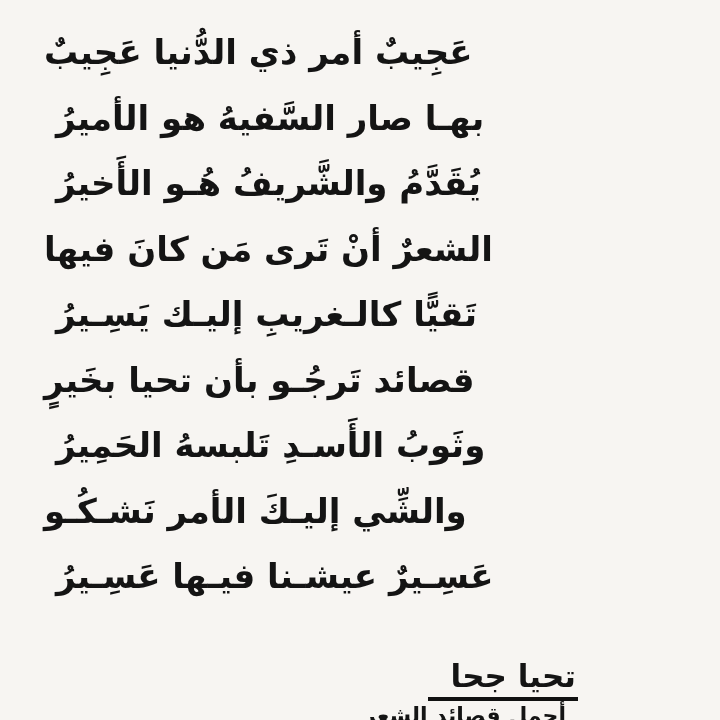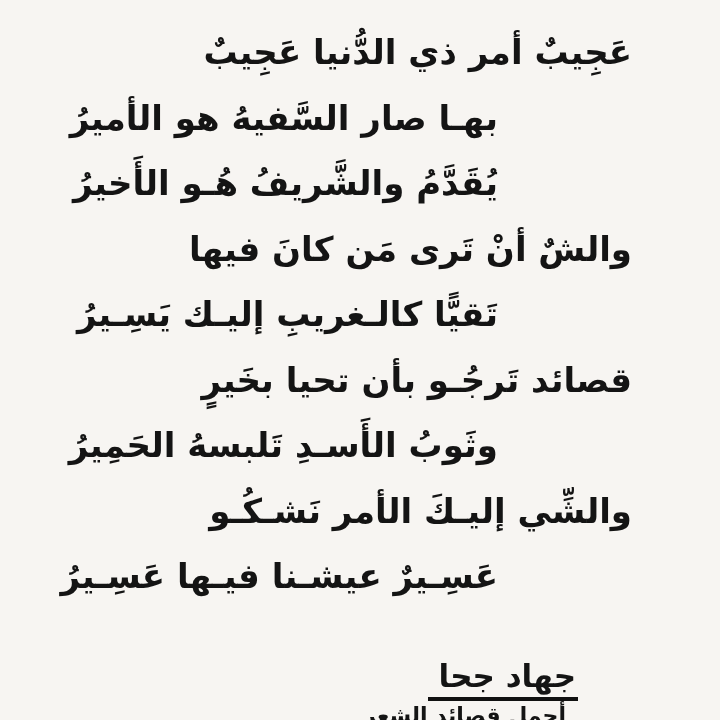--- a/index.html
+++ b/index.html
@@ -26,22 +26,23 @@
     top: 20px;
     right: 0;
     width: 720px;
   }
   .line {
     height: 65.5px;
     line-height: 65.5px;
     font-size: 34px;
     font-weight: 600;
     white-space: nowrap;
-    text-align: right;
+    text-align: left;
     letter-spacing: 0.5px;
+    margin-left: 44px;
   }
   
   .line.hemi-a {
     padding-right: 88px;
   }
   
   .line.hemi-b {
     padding-right: 222px;
     padding-left: 12px;
   }
@@ -75,27 +76,27 @@
 </style>
 </head>
 <body>
 
 <div class="page">
 
   <div class="poem">
     <div class="line hemi-a">عَجِيبٌ أمر ذي الدُّنيا عَجِيبٌ</div>
     <div class="line hemi-b">بهـا صار السَّفيهُ هو الأميرُ</div>
     <div class="line hemi-b">يُقَدَّمُ والشَّريفُ هُـو الأَخيرُ</div>
-    <div class="line hemi-a">والشٌ أنْ تَرى مَن كانَ فيها</div>
+    <div class="line hemi-a">الشعرٌ أنْ تَرى مَن كانَ فيها</div>
     <div class="line hemi-b">تَقيًّا كالـغريبِ إليـك يَسِـيرُ</div>
     <div class="line hemi-a">قصائد تَرجُـو بأن تحيا بخَيرٍ</div>
     <div class="line hemi-b">وثَوبُ الأَسـدِ تَلبسهُ الحَمِيرُ</div>
     <div class="line hemi-a">والشِّي إليـكَ الأمر نَشـكُـو</div>
     <div class="line hemi-b">عَسِـيرٌ عيشـنا فيـها عَسِـيرُ</div>
   </div>
 
   <div class="footer">
-    <div class="signature">جهاد جحا</div>
+    <div class="signature">تحيا جحا</div>
     <div class="signature-underline"></div>
     <div class="caption">أجمل قصائد الشعر</div>
   </div>
 
 </div>
 
 </body></html>

